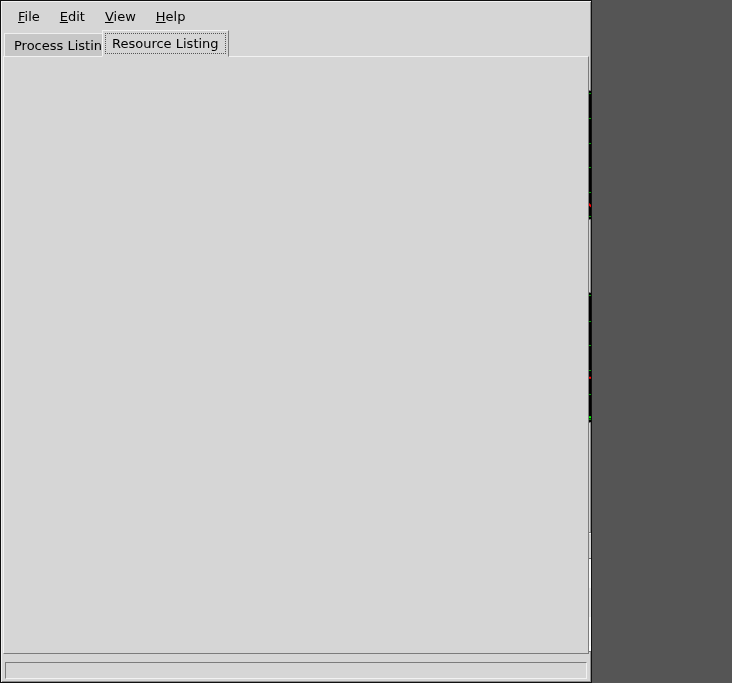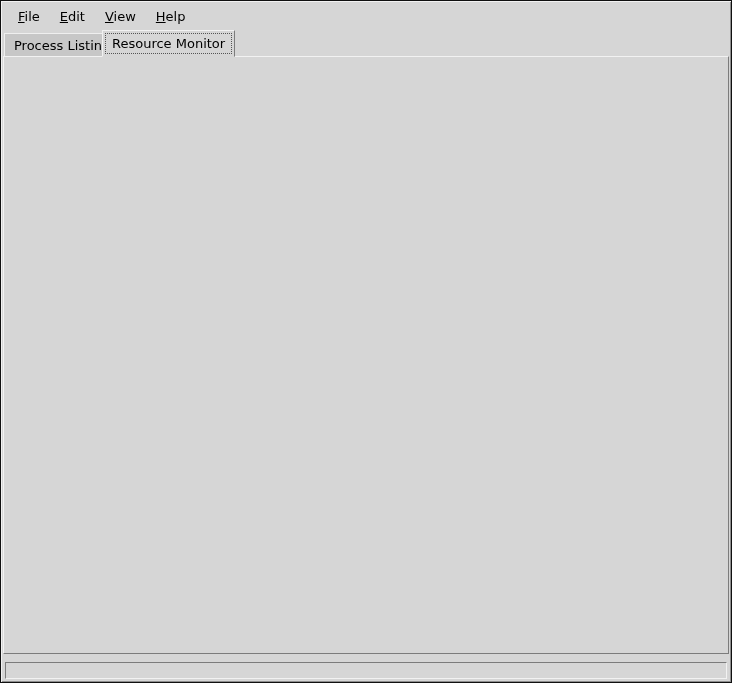--- a/index.html
+++ b/index.html
@@ -1,18 +1,18 @@
 <!DOCTYPE html>
 <html><head>
 <meta charset="utf-8">
 <style>
   * { box-sizing: border-box; margin: 0; padding: 0; }
   html,body { background:#555; }
   #window {
-    position: relative; width: 732px; height: 683px;
+    position: relative; width: 592px; height: 683px;
     background: #d6d6d6; border: 1px solid #101010;
     box-shadow: inset 1px 1px 0 #f2f2f2, inset -1px -1px 0 #8e8e8e;
     font-family: "DejaVu Sans", "Liberation Sans", sans-serif;
     font-size: 13px; color: #000; overflow: hidden;
   }
   
   #menubar { position:absolute; top:2px; left:3px; right:3px; height:26px; display:flex; align-items:center; padding-left:4px; }
   .menu-item { padding:3px 10px; cursor:default; }
   .menu-item u { text-decoration: underline; }
   
@@ -92,21 +92,21 @@
       <div class="menu-item"><u>F</u>ile</div>
       <div class="menu-item"><u>E</u>dit</div>
       <div class="menu-item"><u>V</u>iew</div>
       <div class="menu-item"><u>H</u>elp</div>
     </div>
 
   <div class="tab" id="tab-process">
     <span>Process Listing</span>
   </div>
   <div class="tab" id="tab-resource">
-    <span>Resource Monitor</span>
+    <span>Resource Listing</span>
   </div>
 
   <div id="page"></div>
 
   <div class="section-title" style="left:18px; top:68px;">CPU History</div>
 
   <div class="graph" style="top:89px; height:130px;">
     <div class="graph-frame">
       <div class="gridline" style="top:20%;"></div>
       <div class="gridline" style="top:40%;"></div>

